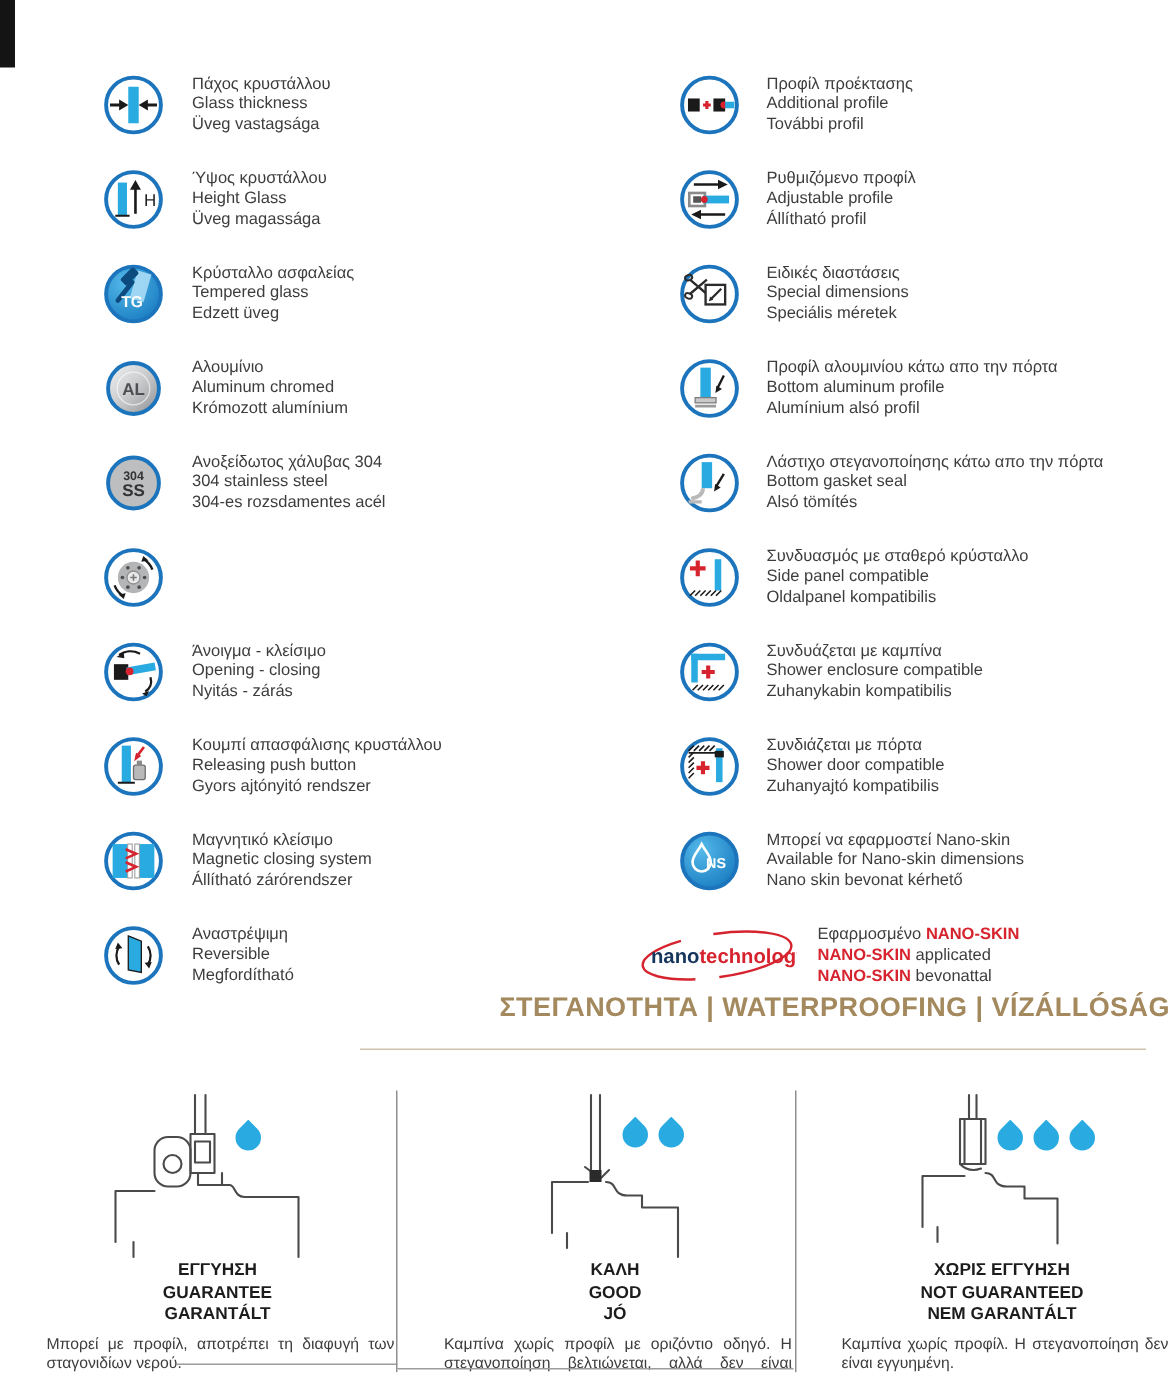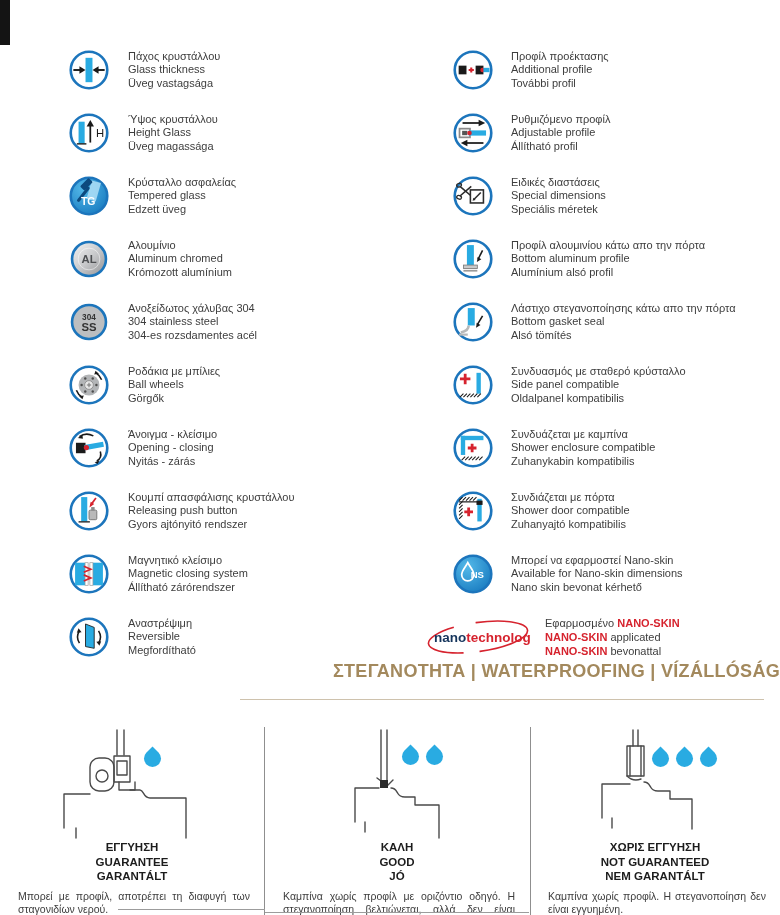--- a/index.html
+++ b/index.html
@@ -14,21 +14,21 @@
   .txt{margin-left:19px;font-size:11px;line-height:13.6px;white-space:nowrap;color:#3d3d3d;}
   .col-right .txt{margin-left:18px;}
   .nlogo{width:106px;height:40px;margin-left:-28px;flex:0 0 106px;}
   .nano-txt{margin-left:14px;font-size:11px;line-height:14px;white-space:nowrap;color:#3d3d3d;}
   .red{color:#d6232e;font-weight:bold;}
   .whead{position:absolute;top:661px;left:0;width:100%;text-align:right;
          font-size:18px;font-weight:bold;color:#a3895d;letter-spacing:.3px;}
   .wrule{position:absolute;top:699px;left:240px;width:524px;height:1px;background:#cec2ad;}
   .vdiv{position:absolute;top:727px;width:1px;height:188px;background:#8f8f8f;}
   .vdiv1{left:264px;} .vdiv2{left:530px;}
-  .wcol{position:absolute;top:712px;}
+  .wcol{position:absolute;top:712px;padding-left:13px;}
   .wcol1{left:0;width:264px;} .wcol2{left:265px;width:264px;} .wcol3{left:530px;width:250px;}
   .draw{position:relative;height:112px;margin-top:16px;}
   .draw svg{display:block;}
   .wcol1 .draw svg{margin-left:20px;} .wcol2 .draw svg{margin-left:12px;} .wcol3 .draw svg{margin-left:2px;}
   .drops{position:absolute;display:flex;}
   .wcol1 .drops{left:140px;top:22px;}
   .wcol2 .drops{left:133px;top:20px;}
   .wcol3 .drops{left:118px;top:22px;}
   .drop{width:17px;height:17px;background:#29abe2;border-radius:2% 50% 50% 50%;
         transform:rotate(45deg);margin:0 3.5px;}
@@ -144,25 +144,20 @@
           <circle cx="27.3" cy="30.4" r="1.4" fill="#4d4d4d"></circle>
         <circle cx="18.7" cy="30.4" r="1.4" fill="#4d4d4d"></circle>
           <circle cx="14.5" cy="23" r="1.4" fill="#4d4d4d"></circle>
         <circle cx="18.7" cy="15.6" r="1.4" fill="#4d4d4d"></circle>
           <circle cx="27.3" cy="15.6" r="1.4" fill="#4d4d4d"></circle>
         <path d="M31 9a16 16 0 016.5 8" fill="none" stroke="#1a1a1a" stroke-width="1.8"></path>
         <polygon points="30.5,6.5 34.5,10 29,11" fill="#1a1a1a"></polygon>
         <path d="M15 37a16 16 0 01-6.5-8" fill="none" stroke="#1a1a1a" stroke-width="1.8"></path>
         <polygon points="15.5,39.5 11.5,36 17,35" fill="#1a1a1a"></polygon>
       </svg>
-      <div class="txt">
-        <div>Ροδάκια με μπίλιες</div>
-        <div>Ball wheels</div>
-        <div>Görgők</div>
-      </div>
     </div>
 
     <div class="row">
       <svg class="ic" viewBox="0 0 46 46">
         <circle cx="23" cy="23" r="21" fill="#fff" stroke="#1c75bc" stroke-width="3"></circle>
         <rect x="8" y="17" width="11" height="12" fill="#1a1a1a"></rect>
         <rect x="18" y="19.5" width="22" height="6" fill="#29abe2" transform="rotate(-10 18 22.5)"></rect>
         <circle cx="20" cy="22.5" r="3" fill="#d6232e"></circle>
         <path d="M28 9c-6-3-12-2-16 1" fill="none" stroke="#1a1a1a" stroke-width="1.8"></path>
         <polygon points="10,11.5 15.5,8 16,12.5" fill="#1a1a1a"></polygon>

